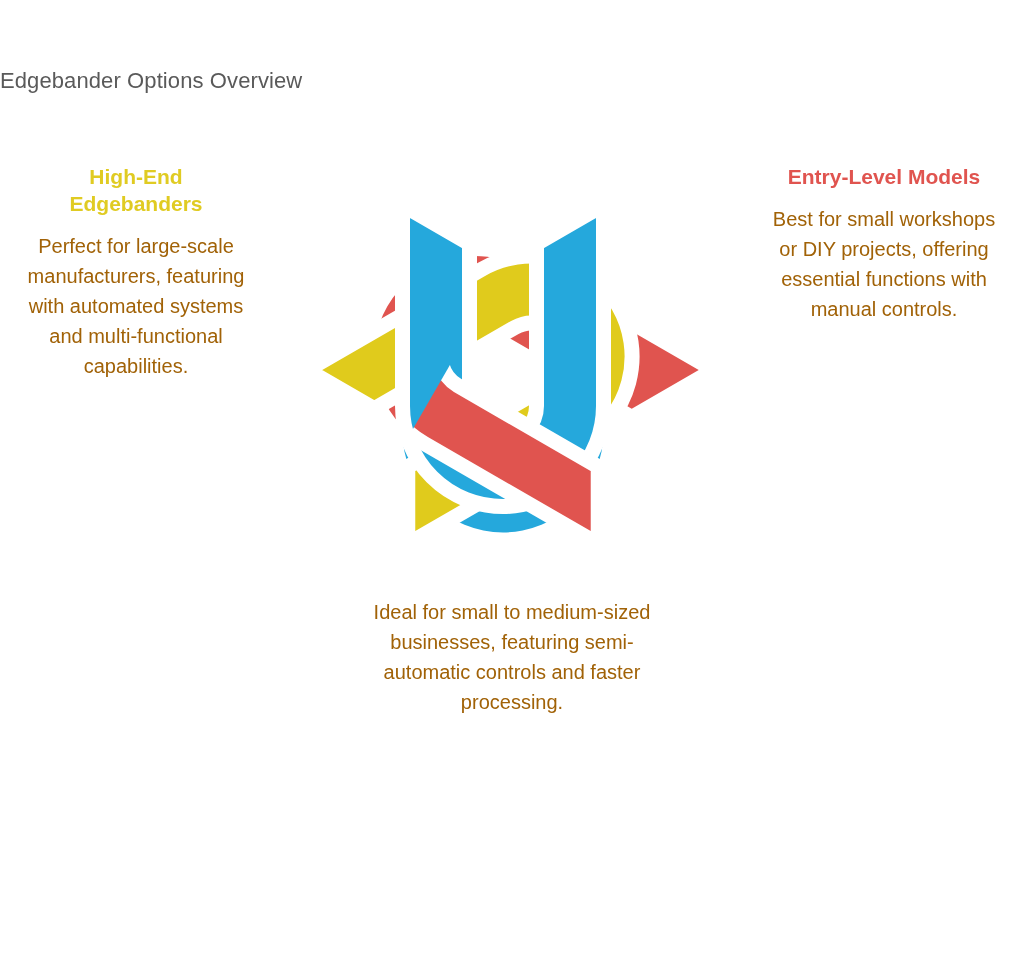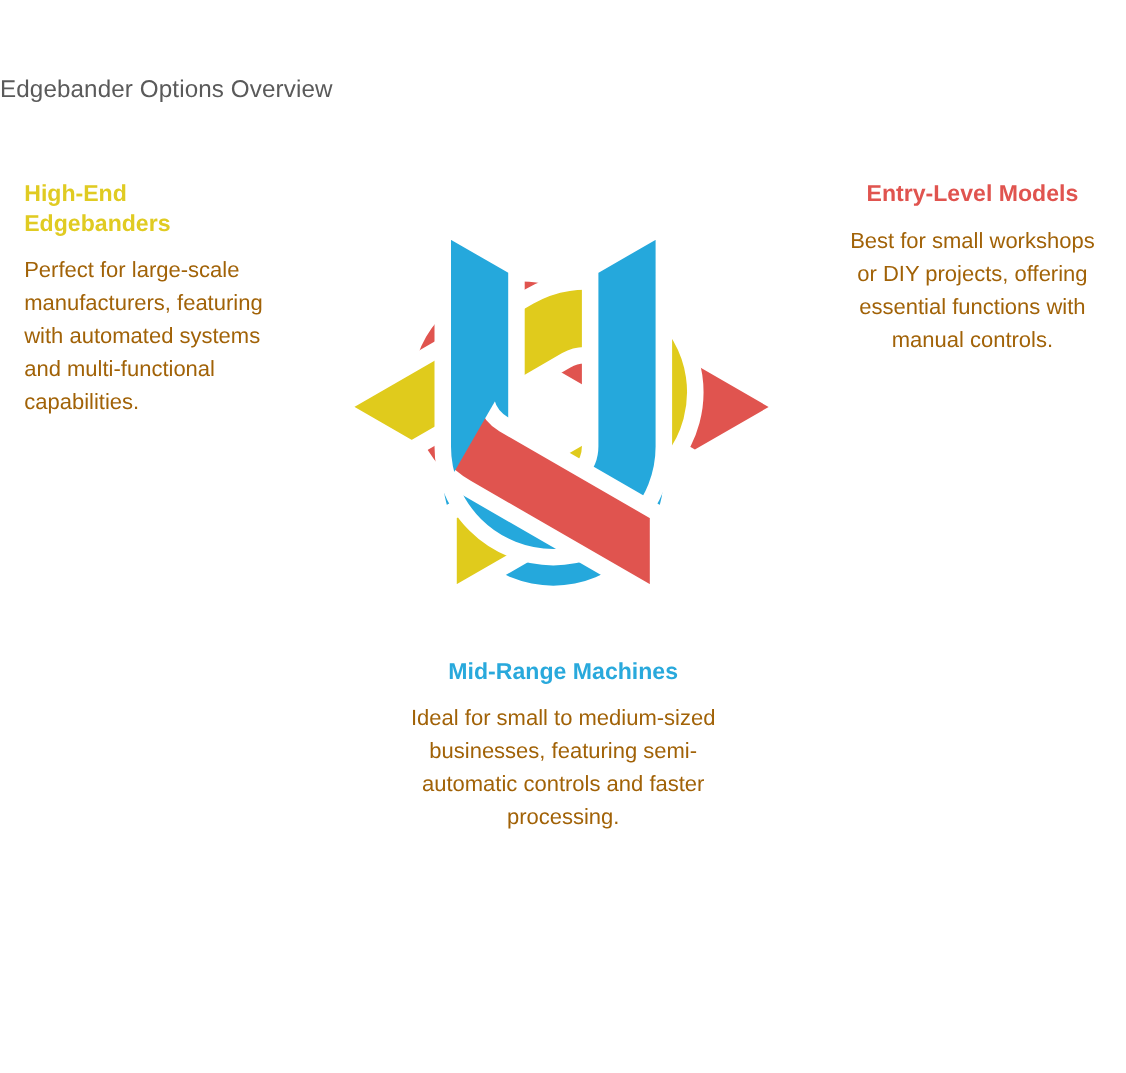--- a/index.html
+++ b/index.html
@@ -63,21 +63,21 @@
     font-weight: 400;
     color: #a16207;
     margin: 0;
   }
 
   
   .block-left {
     left: 22px;
     top: 163px;
     width: 228px;
-    text-align: left;
+    text-align: center;
   }
   .block-left .heading { color: #E0CB22; }
 
   
   .block-right {
     left: 766px;
     top: 163px;
     width: 236px;
     text-align: center;
   }
@@ -186,17 +186,16 @@
     <h2 class="heading" style="color: rgb(224, 203, 34);">High-End Edgebanders</h2>
     <p class="body">Perfect for large-scale manufacturers, featuring with automated systems and multi-functional capabilities.</p>
   </div>
 
   <div class="block block-right">
     <h2 class="heading" style="color: rgb(224, 84, 79);">Entry-Level Models</h2>
     <p class="body">Best for small workshops or DIY projects, offering essential functions with manual controls.</p>
   </div>
 
   <div class="block block-bottom">
-    <h2 class="heading" style="color: rgb(41, 169, 220);">Mid-Range Machines</h2>
     <p class="body">Ideal for small to medium-sized businesses, featuring semi-automatic controls and faster processing.</p>
   </div>
 
 </div>
 
 </body></html>

